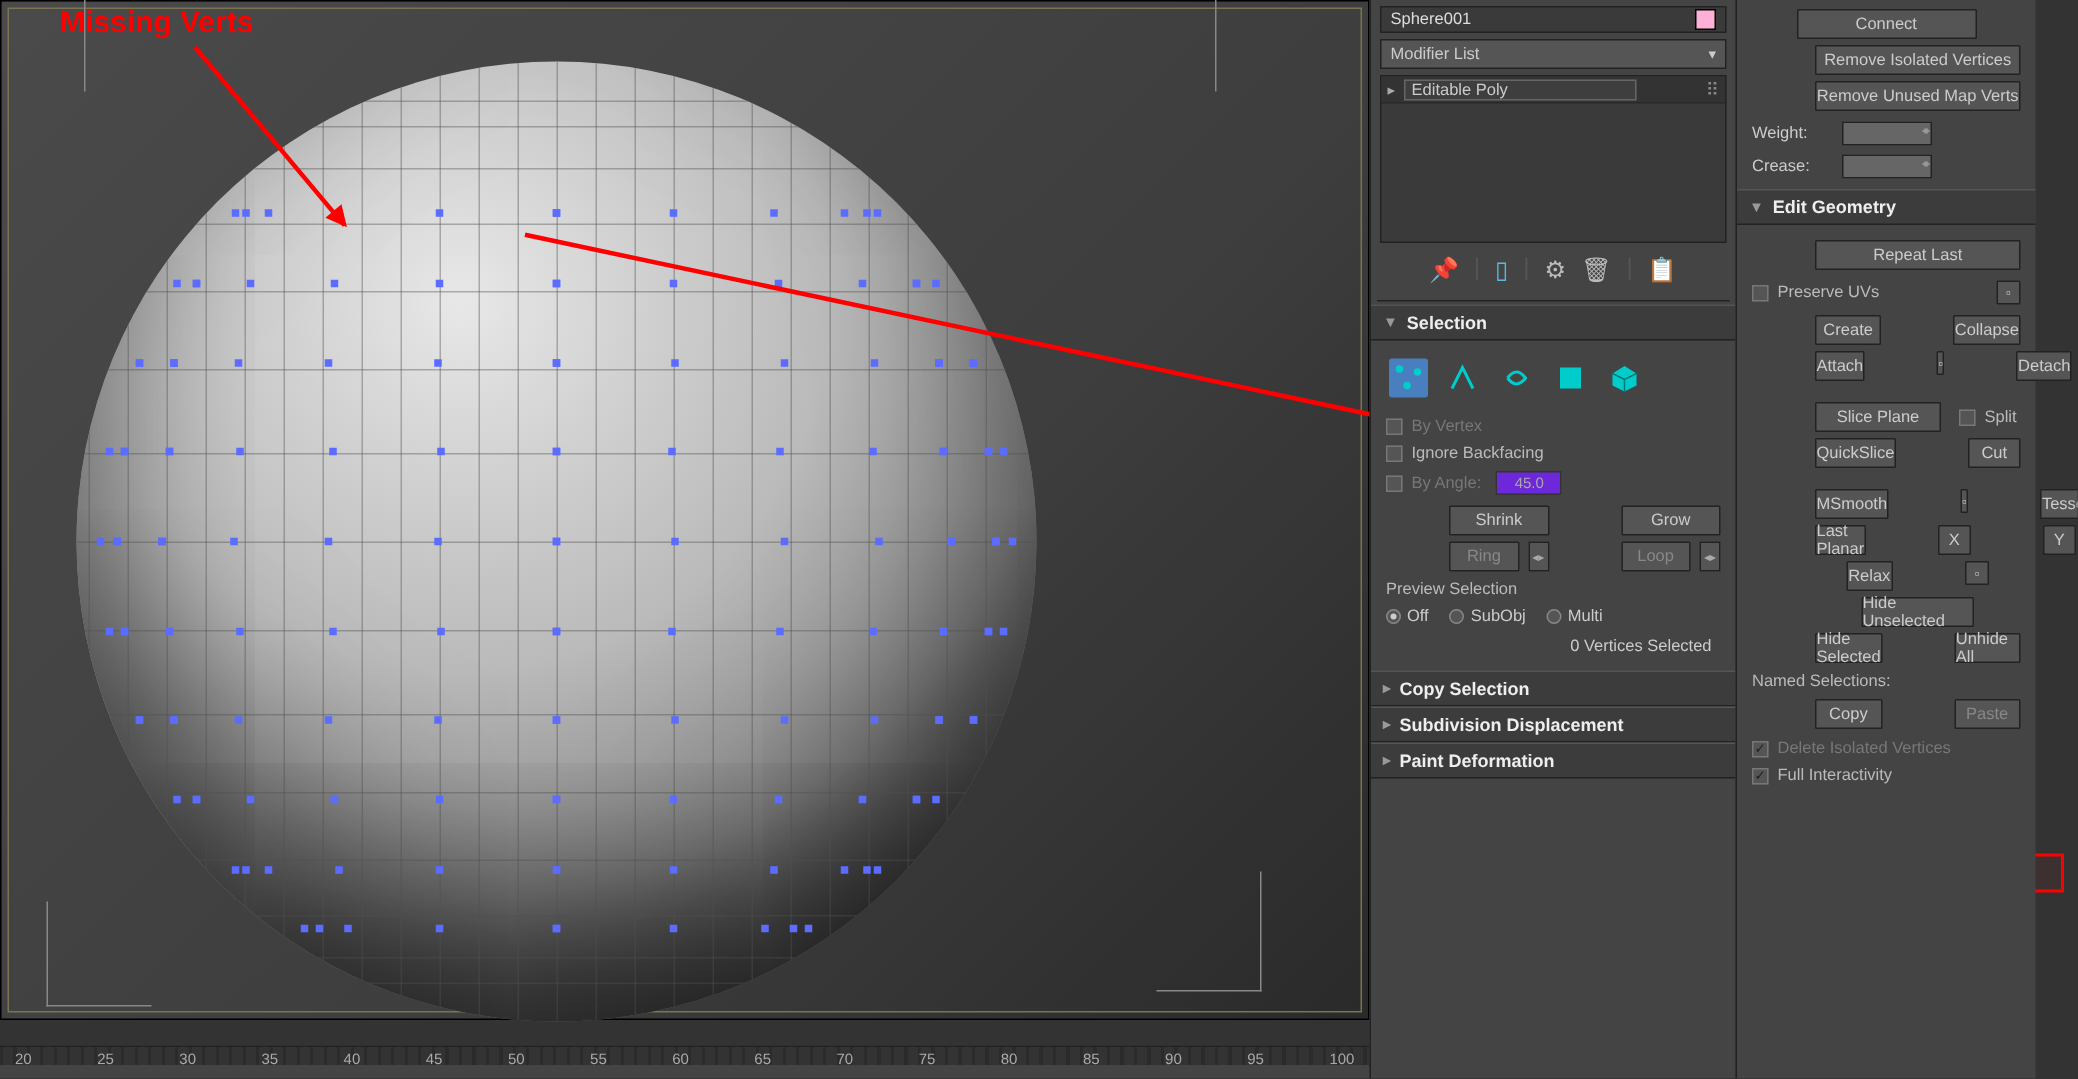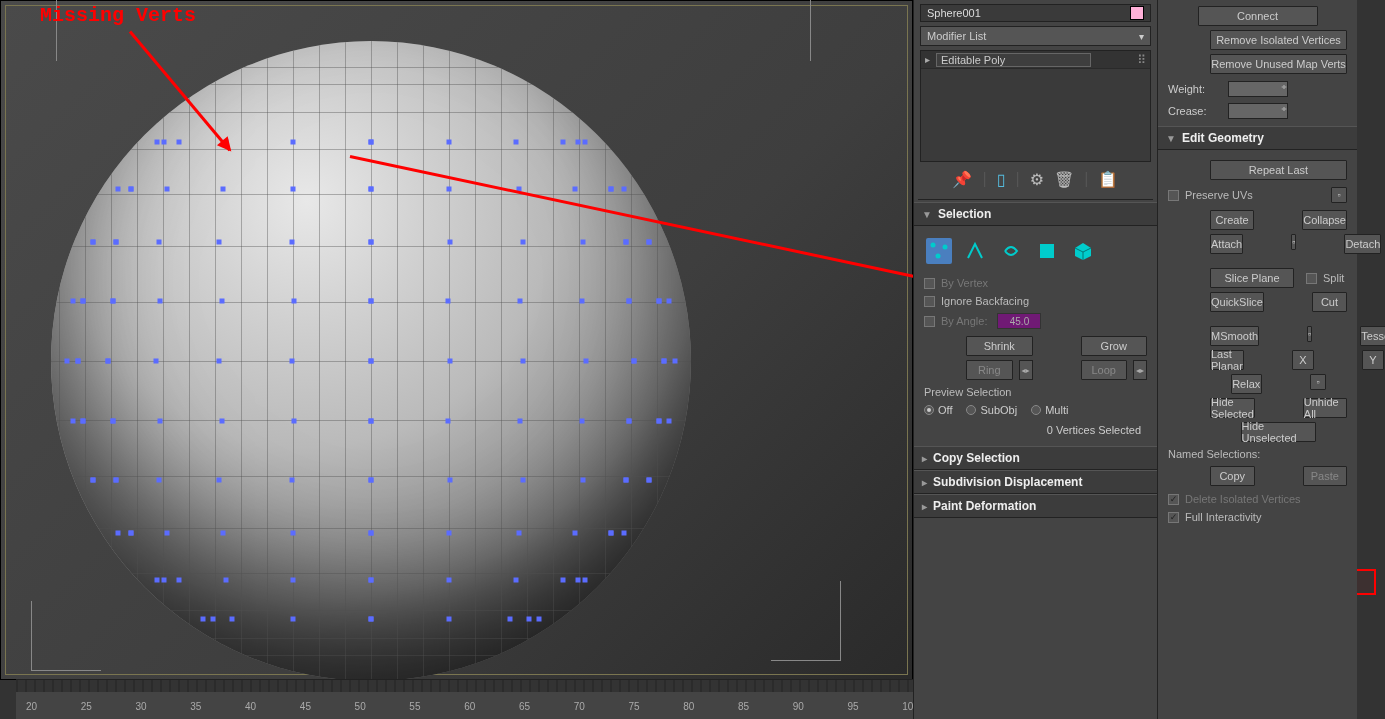--- a/index.html
+++ b/index.html
@@ -7,25 +7,25 @@
 .viewport { position:absolute; left:0; top:0; width:913px; height:680px; background:linear-gradient(135deg,#4a4a4a 0%,#3e3e3e 60%,#2a2a2a 100%); border:1px solid #000; }
 .viewport-border { position:absolute; left:4px; top:4px; right:4px; bottom:4px; border:1px solid #7a7550; pointer-events:none; }
 .sphere-container { position:absolute; left:50px; top:40px; width:640px; height:640px; }
 .sphere { width:640px; height:640px; border-radius:50%; background: radial-gradient(circle at 40% 25%, #e8e8e8 0%, #d0d0d0 20%, #bababa 40%, #888 65%, #555 80%, #222 100%); position:relative; overflow:hidden; }
 .sphere::before { content:''; position:absolute; inset:0; border-radius:50%; box-shadow: inset 0 -80px 120px rgba(0,0,0,0.6); }
 .wire-lines { position:absolute; inset:0; border-radius:50%; overflow:hidden; }
 .wire-h { position:absolute; left:0; right:0; height:1px; background:rgba(80,80,80,0.4); }
 .wire-v { position:absolute; top:0; bottom:0; width:1px; background:rgba(80,80,80,0.4); }
 .vert { position:absolute; width:5px; height:5px; background:#5b6cff; transform:translate(-50%,-50%); }
 .bracket { position:absolute; border:1px solid #888; }
-.annotation { position:absolute; color:#f00; font-weight:bold; font-size:20px; font-family:Liberation Mono, monospace; }
+.annotation { position:absolute; color:#f00; font-weight:bold; font-size:20px; font-family:Liberation Sans, sans-serif; }
 .arrow-line { position:absolute; background:#f00; height:3px; transform-origin:left center; }
 .arrow-line::after { content:''; position:absolute; right:-2px; top:-6px; border-left:14px solid #f00; border-top:7px solid transparent; border-bottom:7px solid transparent; }
 .highlight-box { position:absolute; border:2px solid #f00; background:rgba(255,0,0,0.05); }
-.timeline { position:absolute; left:16px; bottom:0; width:913px; height:40px; background:#444; border-top:1px solid #222; }
+.timeline { position:absolute; left:0; bottom:0; width:913px; height:22px; background:#444; border-top:1px solid #222; }
 .tl-track { position:absolute; left:0; top:0; right:0; height:12px; background:repeating-linear-gradient(90deg,#2b2b2b 0,#2b2b2b 2px,#333 2px,#333 9px); }
 .tl-ticks { position:absolute; left:10px; right:10px; bottom:4px; height:14px; color:#aaa; font-size:10px; display:flex; justify-content:space-between; }
 
 .panel-a { position:absolute; left:913px; top:0; width:244px; height:719px; background:#444; border-left:1px solid #222; }
 .panel-b { position:absolute; left:1157px; top:0; width:200px; height:719px; background:#444; border-left:1px solid #222; }
 
 .objname { margin:4px 6px 0 6px; height:18px; background:#3a3a3a; color:#ddd; padding:2px 6px; border:1px solid #222; display:flex; align-items:center; font-size:11px;}
 .color-swatch { width:14px; height:14px; background:#ffb0d8; border:1px solid #000; margin-left:auto;}
 .dropdown { margin:4px 6px; height:20px; background:#555; border:1px solid #222; display:flex; align-items:center; padding:0 6px; font-size:11px; color:#ccc; position:relative;}
 .dropdown::after { content:'▾'; position:absolute; right:6px; color:#ccc; font-size:10px;}
@@ -43,21 +43,21 @@
 
 .subobj-row { display:flex; gap:10px; padding:6px 2px 10px 2px; }
 .subobj { width:26px; height:26px; display:flex; align-items:center; justify-content:center; border-radius:2px; cursor:pointer;}
 .subobj svg { display:block; }
 .subobj.active { background:#4a7fbf; }
 
 .chk { display:flex; align-items:center; gap:6px; padding:3px 0; color:#bbb; font-size:11px;}
 .chk.disabled { color:#777;}
 .chkbox { width:11px; height:11px; border:1px solid #777; background:#555;}
 .chkbox.checked::after { content:'✓'; color:#222; font-size:9px; display:block; text-align:center; line-height:9px;}
-.chk input.num { width:44px; height:16px; background:#701a75; border:1px solid #333; color:#aaa; font-size:10px; text-align:center; margin-left:4px;}
+.chk input.num { width:44px; height:16px; background:#6d28d9; border:1px solid #333; color:#aaa; font-size:10px; text-align:center; margin-left:4px;}
 
 .btn { background:#555; border:1px solid #222; color:#ccc; font-size:11px; height:20px; display:flex; align-items:center; justify-content:center; cursor:pointer; border-radius:1px;margin-left:42px; }
 .btn.disabled { color:#888; }
 .btn.small-opt { width:16px; height:16px; padding:0; font-size:9px;}
 .btn-row { display:flex; gap:6px; margin:4px 0;}
 .btn-row .btn { flex:1;}
 .btn-chev { width:14px; background:#555; border:1px solid #222; display:flex; align-items:center; justify-content:center; font-size:8px; color:#aaa;}
 
 .radio-row { display:flex; gap:14px; padding:4px 0;}
 .radio { display:flex; align-items:center; gap:4px; font-size:11px; color:#ccc;}
@@ -508,28 +508,28 @@
         <div class="btn" style="flex:0 0 22px;">Y</div>
         <div class="btn" style="flex:0 0 22px;">Z</div>
       </div>
     <div class="btn-row">
         <div style="flex:1;"></div>
         <div class="btn" style="flex:2;">Relax</div>
         <div class="btn small-opt">▫</div>
         <div style="flex:1;"></div>
       </div>
     <div class="btn-row">
-        <div class="btn">Hide Selected</div>
-        <div class="btn">Unhide All</div>
-      </div>
-    <div class="btn-row">
         <div style="flex:1;"></div>
         <div class="btn" style="flex:3;">Hide Unselected</div>
         <div style="flex:1;"></div>
       </div>
+    <div class="btn-row">
+        <div class="btn">Hide Selected</div>
+        <div class="btn">Unhide All</div>
+      </div>
     <div class="section-label">Named Selections:</div>
     <div class="btn-row">
         <div class="btn">Copy</div>
         <div class="btn disabled">Paste</div>
       </div>
     <div class="chk disabled">
         <div class="chkbox checked"></div>
         <span>Delete Isolated Vertices</span>
       </div>
     <div class="chk">

